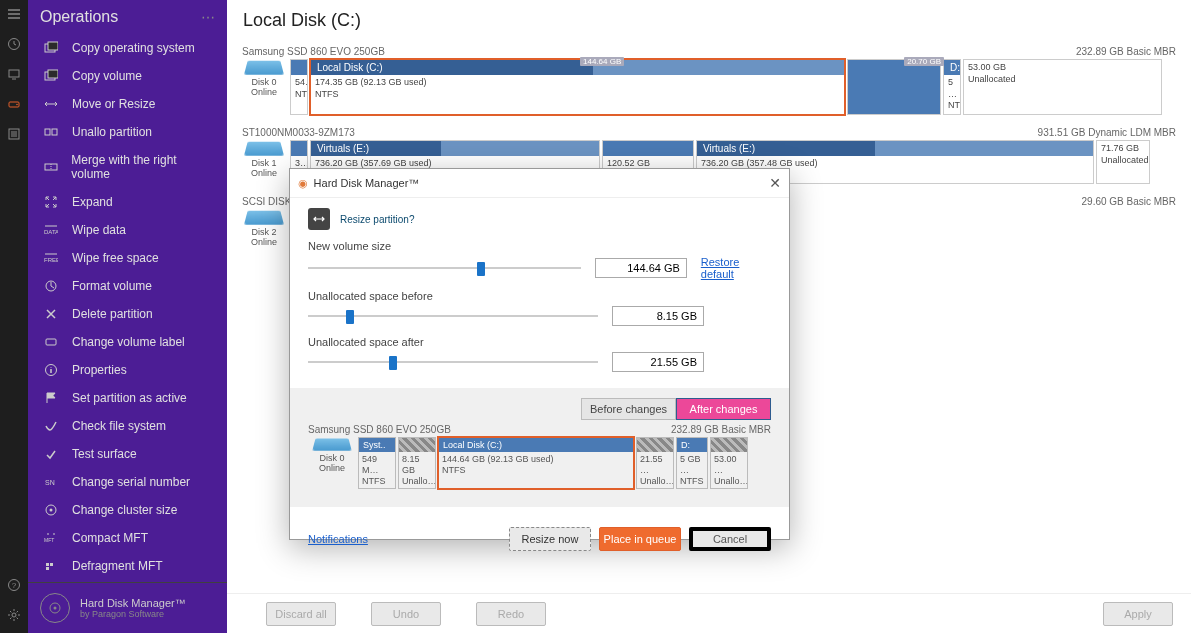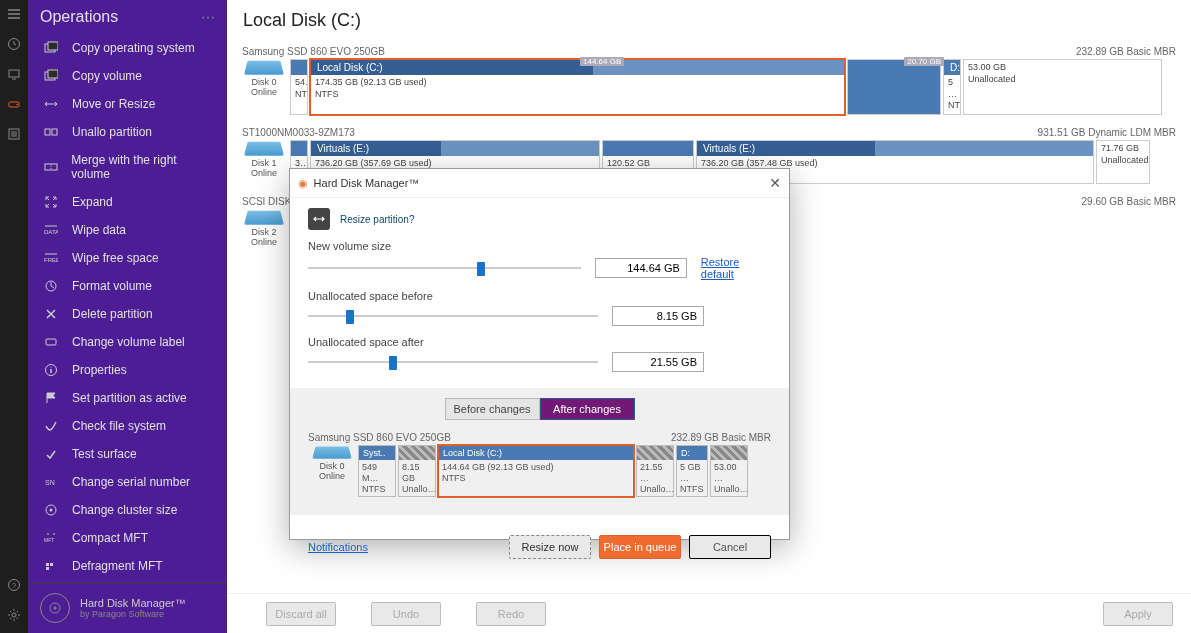--- a/index.html
+++ b/index.html
@@ -55,37 +55,37 @@
 .mbh .q { font-size: 10px; color: #0c4a6e; }
 .ctrl { margin-bottom: 10px; }
 .ctrl .label { margin-bottom: 4px; }
 .ctrl .row { display: flex; align-items: center; gap: 14px; }
 .slider { position: relative; width: 290px; height: 14px; }
 .slider .track { position:absolute; top:6px; left:0; right:0; height:2px; background:#ccc;}
 .slider .thumb { position:absolute; top:1px; width:8px; height:14px; background:#1a73c8; border-radius:1px;}
 .numbox { width: 92px; height: 20px; border: 1px solid #aaa; text-align: right; padding: 2px 6px; font-size: 11px; }
 .linka { color: #1a5fcc; text-decoration: underline; font-size: 11px; cursor: pointer; }
 .preview { background: #f0f0f0; margin: 6px -18px 0; padding: 10px 18px 18px; }
-.tabs { display: flex; justify-content: center; margin-bottom: 12px; }
+.tabs { display: flex; justify-content: flex-end; margin-bottom: 4px; }
 .tab { width: 95px; height: 22px; display:flex; align-items:center; justify-content:center; font-size: 11px; border:1px solid #bbb; background:#e5e5e5; cursor:pointer;}
-.tab.active { background: #701a75; color: #fff; border-color:#2e5b8f;}
+.tab.active { background: #ec4899; color: #fff; border-color:#2e5b8f;}
 .preview .dhead { display: flex; justify-content: space-between; font-size: 10px; color: #666; margin-bottom: 2px;}
 .prow { display: flex; gap: 2px; }
 .prow .col { font-size: 9px; color:#555; }
 .pp { border:1px solid #bbb; display:flex; flex-direction:column; font-size:9px; overflow:hidden;}
 .pp .pbar { height: 14px; background:#4a7ab4; color:#fff; font-size:9px; padding: 7px 4px; display:flex; align-items:center;}
 .pp.un .pbar { background: repeating-linear-gradient(45deg,#888,#888 3px,#bbb 3px,#bbb 6px); }
 .pp .pbody { padding: 2px 3px; line-height:1.2; color:#555;}
 .pp.selp { outline: 2px solid #e05f2a; outline-offset: -1px;}
 .modal-foot { padding: 10px 18px 14px; display: flex; align-items: center; }
 .modal-foot .spacer { flex:1; }
 .mbtn { min-width: 82px; height: 24px; font-size: 11px; display:inline-flex; align-items:center; justify-content:center; border-radius: 2px; margin-left: 8px; cursor:pointer;}
 .mbtn.def { border: 1px dashed #888; background:#e9e9e9; color:#333;}
 .mbtn.pri { border: 1px solid #e05f2a; background: #ef6b2e; color: #fff;}
-.mbtn.sec { border: 1px solid #000000; background: #e9e9e9; color: #555;}
+.mbtn.sec { border: 4px solid #000000; background: #e9e9e9; color: #555;}
 
 .bar.halffill { background: linear-gradient(to right, #355f94 0%, #355f94 var(--fill,50%), #6b93c2 var(--fill,50%), #6b93c2 100%); }
 </style>
 </head>
 <body>
 
 <div class="rail">
   <span class="icon">
       <svg width="14" height="14" viewBox="0 0 14 14">
         <path d="M1 3h12M1 7h12M1 11h12" stroke="#888" stroke-width="1.5"></path>

